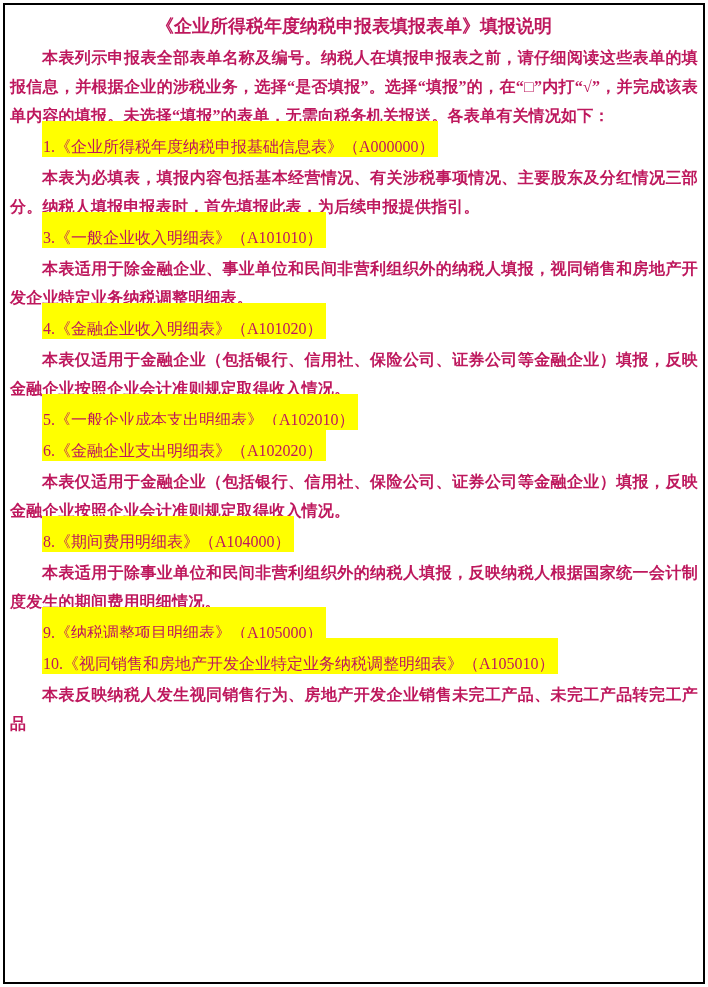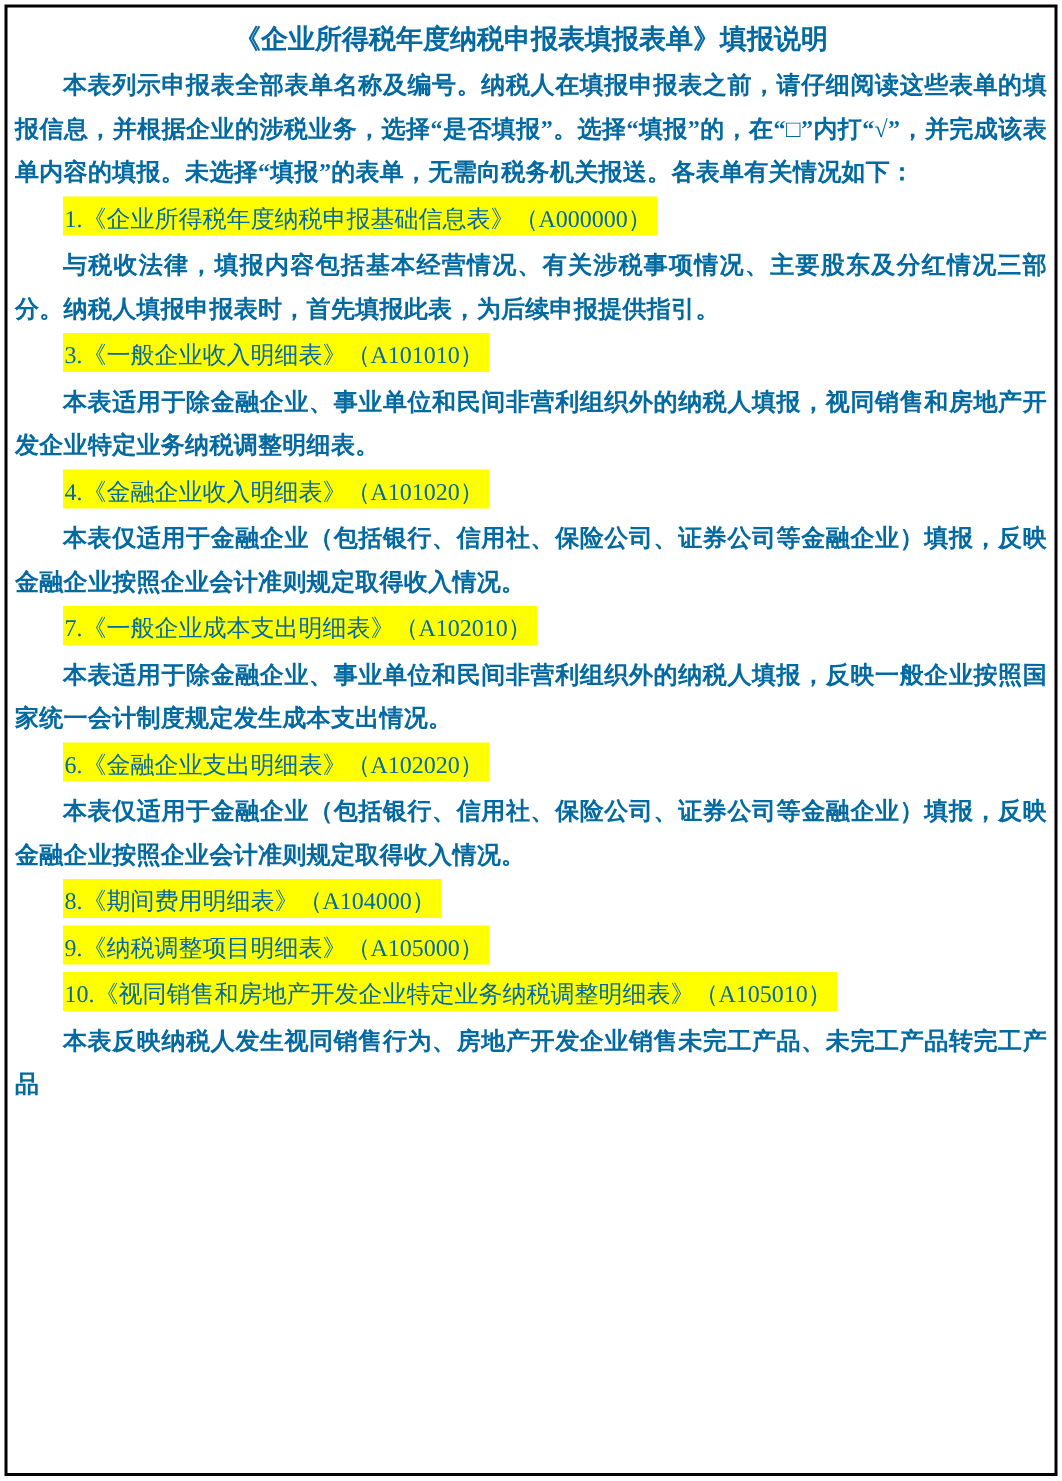--- a/index.html
+++ b/index.html
@@ -12,21 +12,21 @@
   }
   .page {
     box-sizing: border-box;
     margin: 3px;
     width: 702px;
     height: 981px;
     border: 2px solid #000000;
     padding: 4px 5px 0 5px;
     overflow: hidden;
     background: #ffffff;
-    color: #0369a1;
+    color: #be185d;
     font-family: "Liberation Serif", "DejaVu Serif", serif;
   }
   .title {
     margin: 0;
     font-size: 18px;
     line-height: 34px;
     font-weight: bold;
     text-align: center;
   }
   .para {
@@ -40,60 +40,60 @@
   }
   .heading-line {
     margin: 2px 0;
     font-size: 16px;
     line-height: 29px;
     text-indent: 2em;
     text-align: left;
   }
   .hl {
     background: var(--hl, #ffff00);
-    padding: 7px 3px 2px 1px;
+    padding: 17px 3px 2px 1px;
     margin-top: 31px;
   }
 </style>
 </head>
 <body>
 
 <div class="page">
   <h1 class="title">《企业所得税年度纳税申报表填报表单》填报说明</h1>
   <p class="para">本表列示申报表全部表单名称及编号。纳税人在填报申报表之前，请仔细阅读这些表单的填报信息，并根据企业的涉税业务，选择“是否填报”。选择“填报”的，在“□”内打“√”，并完成该表单内容的填报。未选择“填报”的表单，无需向税务机关报送。各表单有关情况如下：</p>
   <div id="items">
   <div class="item">
     <p class="heading-line"><span class="hl">1.《企业所得税年度纳税申报基础信息表》（A000000）</span></p>
-    <p class="para">与税收法律，填报内容包括基本经营情况、有关涉税事项情况、主要股东及分红情况三部分。纳税人填报申报表时，首先填报此表，为后续申报提供指引。</p>
+    <p class="para">本表为必填表，填报内容包括基本经营情况、有关涉税事项情况、主要股东及分红情况三部分。纳税人填报申报表时，首先填报此表，为后续申报提供指引。</p>
   </div>
 
 
   <div class="item">
     <p class="heading-line"><span class="hl">3.《一般企业收入明细表》（A101010）</span></p>
     <p class="para">本表适用于除金融企业、事业单位和民间非营利组织外的纳税人填报，视同销售和房地产开发企业特定业务纳税调整明细表。</p>
   </div>
 
   <div class="item">
     <p class="heading-line"><span class="hl">4.《金融企业收入明细表》（A101020）</span></p>
     <p class="para">本表仅适用于金融企业（包括银行、信用社、保险公司、证券公司等金融企业）填报，反映金融企业按照企业会计准则规定取得收入情况。</p>
   </div>
 
   <div class="item">
-    <p class="heading-line"><span class="hl">7.《一般企业成本支出明细表》（A102010）</span></p>
-    <p class="para">本表适用于除金融企业、事业单位和民间非营利组织外的纳税人填报，反映一般企业按照国家统一会计制度规定发生成本支出情况。</p>
+    <p class="heading-line"><span class="hl">5.《一般企业成本支出明细表》（A102010）</span></p>
   </div>
 
   <div class="item">
     <p class="heading-line"><span class="hl">6.《金融企业支出明细表》（A102020）</span></p>
     <p class="para">本表仅适用于金融企业（包括银行、信用社、保险公司、证券公司等金融企业）填报，反映金融企业按照企业会计准则规定取得收入情况。</p>
   </div>
 
 
   <div class="item">
     <p class="heading-line"><span class="hl">8.《期间费用明细表》（A104000）</span></p>
+    <p class="para">本表适用于除事业单位和民间非营利组织外的纳税人填报，反映纳税人根据国家统一会计制度发生的期间费用明细情况。</p>
   </div>
 
   <div class="item">
     <p class="heading-line"><span class="hl">9.《纳税调整项目明细表》（A105000）</span></p>
   </div>
 
   <div class="item">
     <p class="heading-line"><span class="hl">10.《视同销售和房地产开发企业特定业务纳税调整明细表》（A105010）</span></p>
     <p class="para">本表反映纳税人发生视同销售行为、房地产开发企业销售未完工产品、未完工产品转完工产品</p>
   </div>

